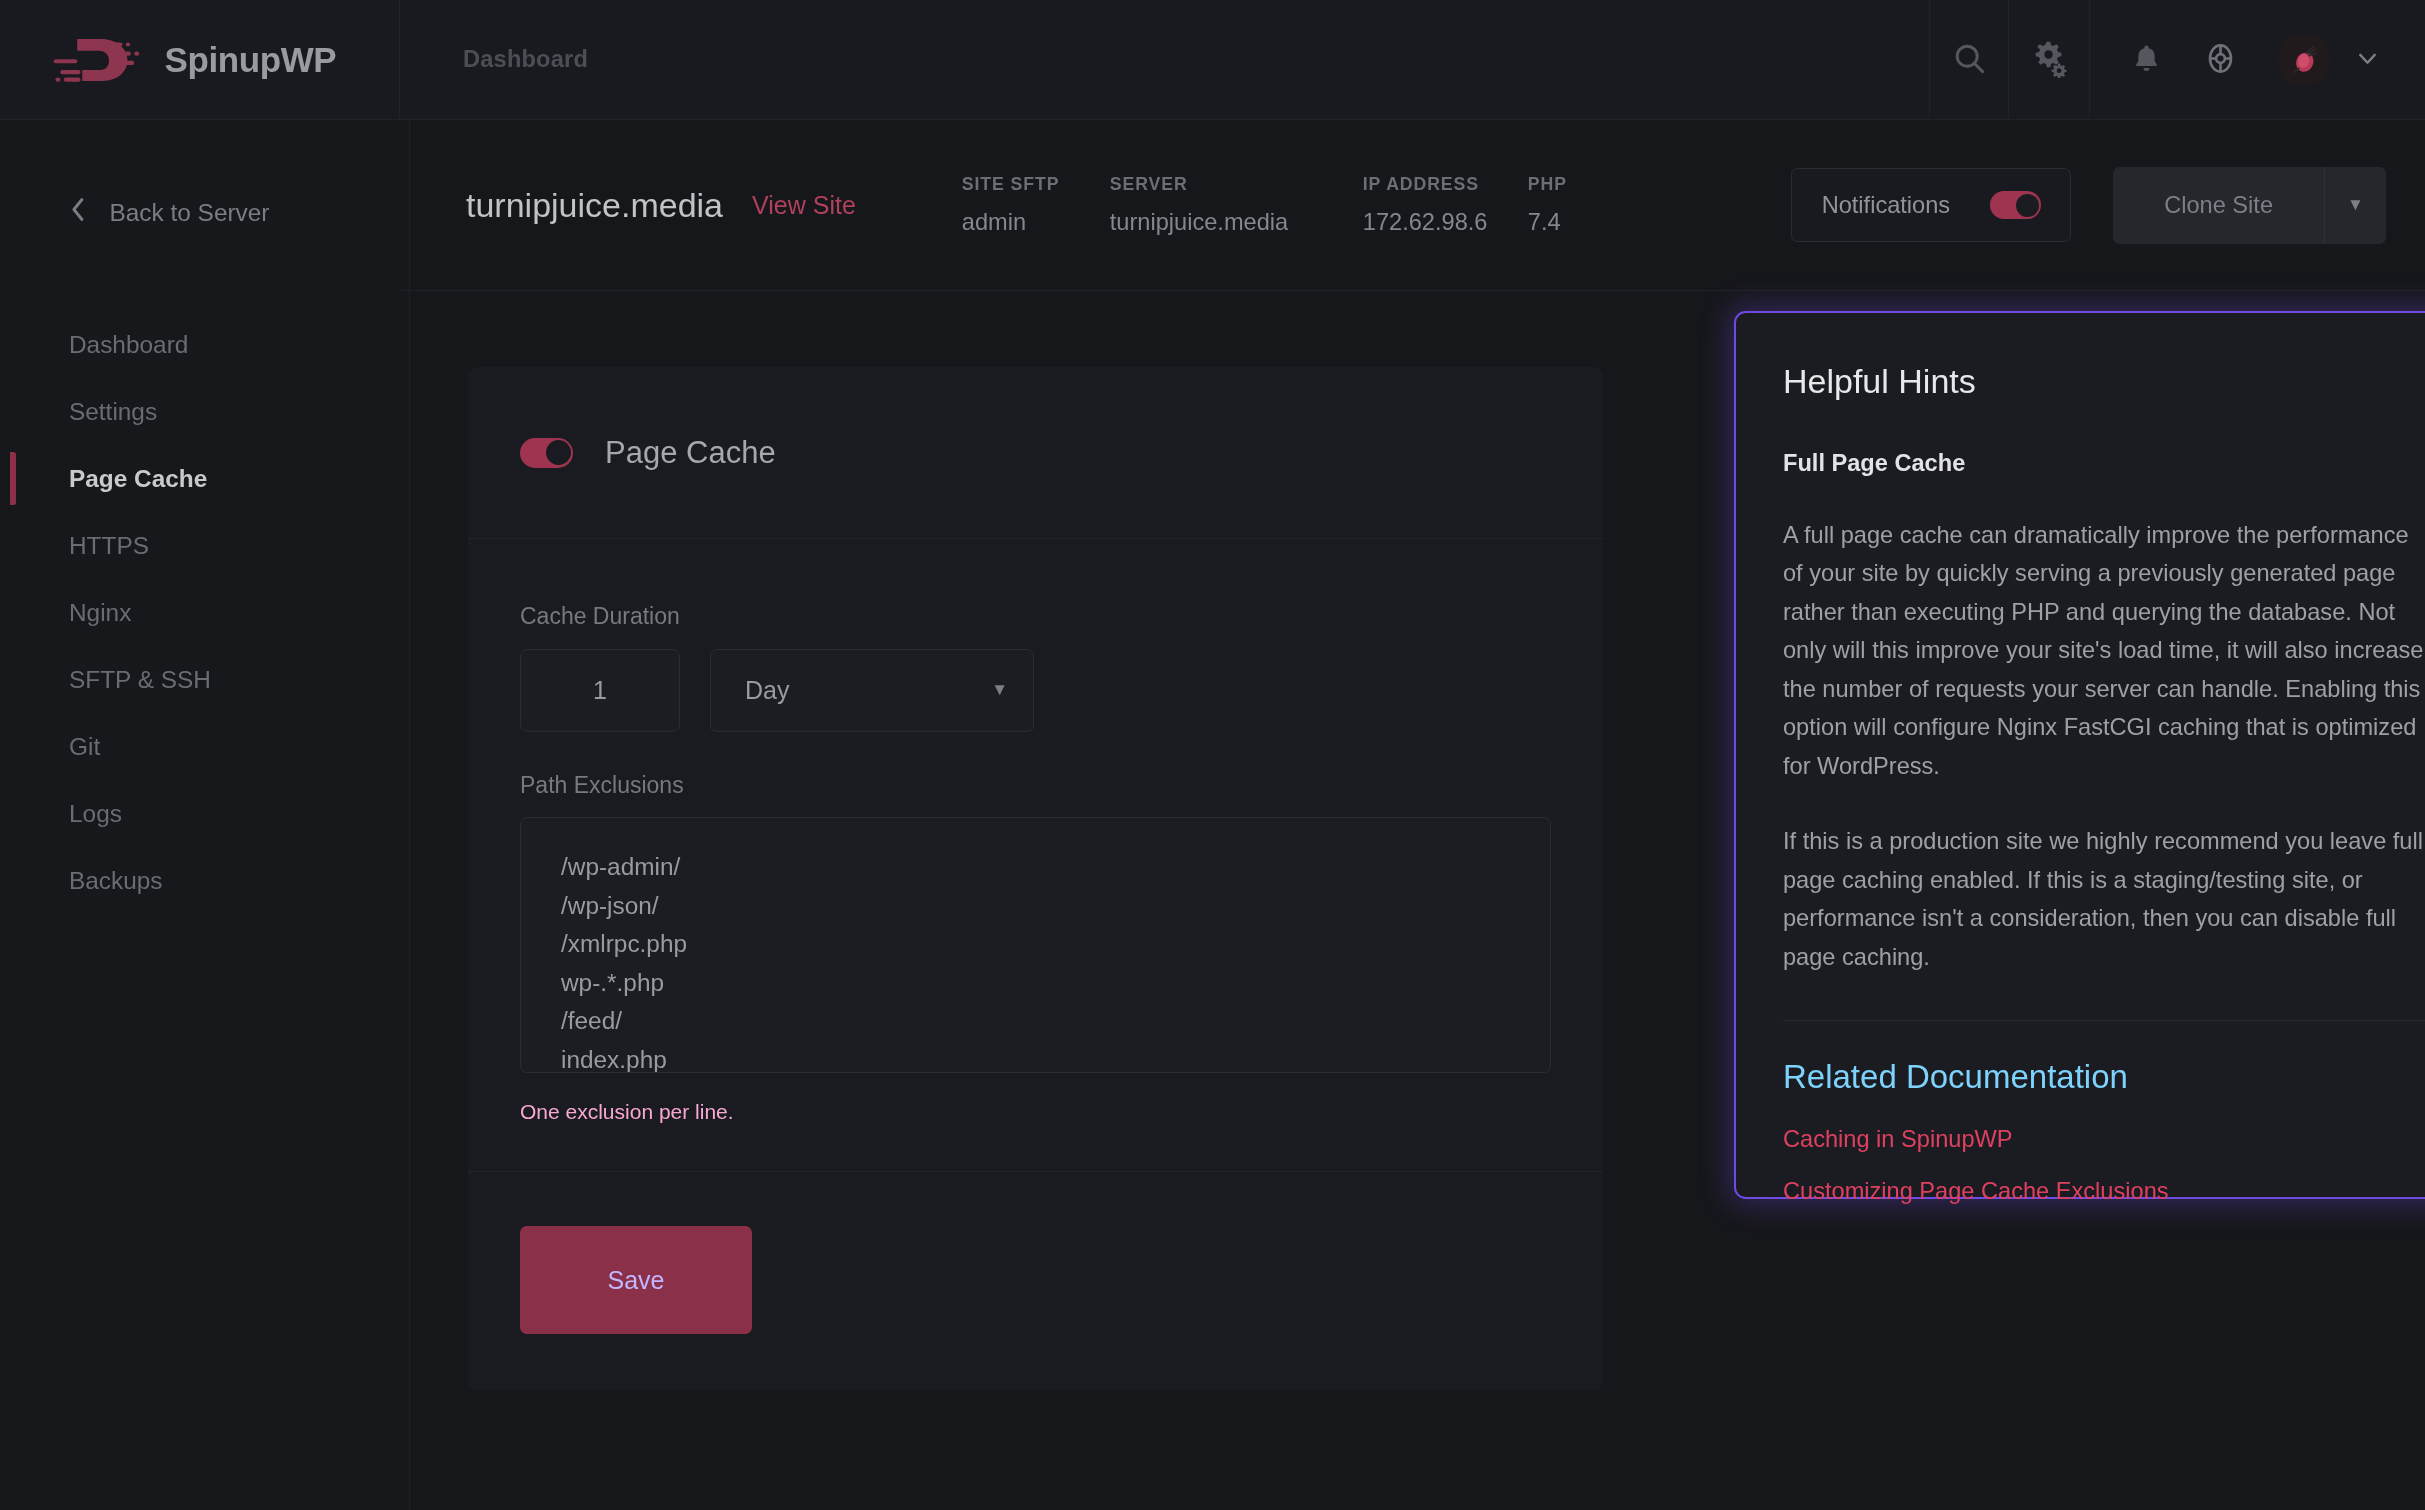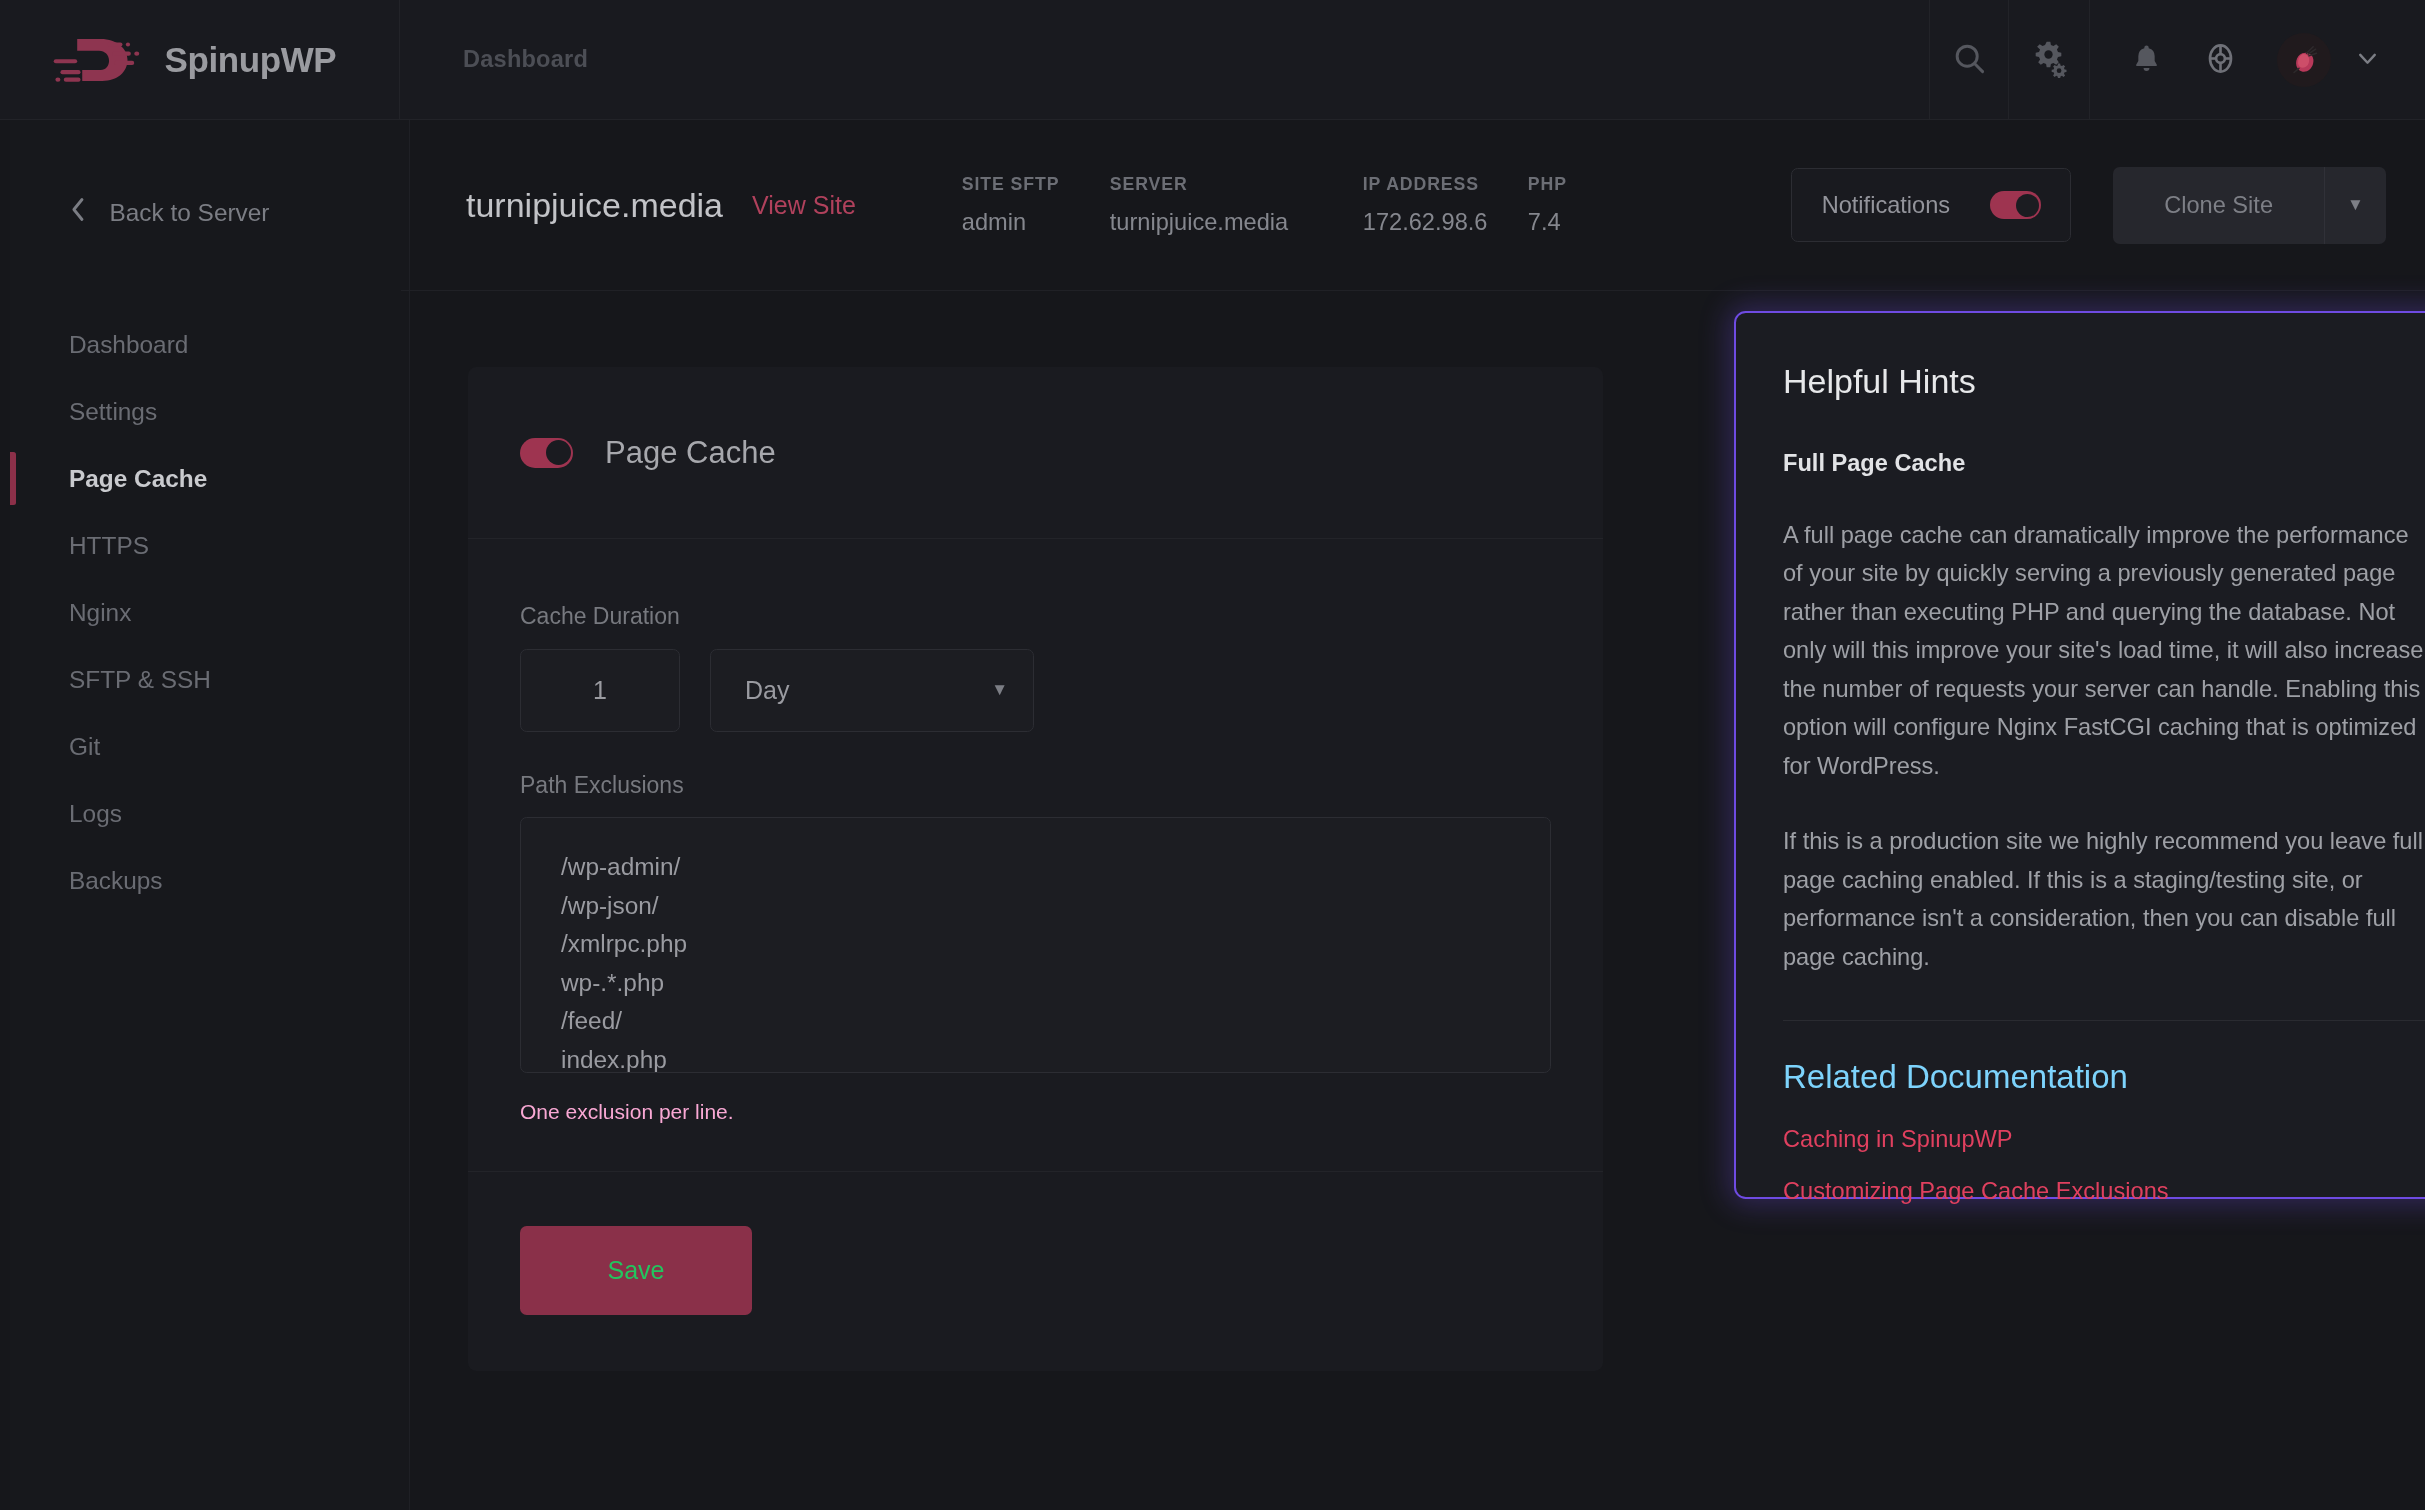--- a/index.html
+++ b/index.html
@@ -148,23 +148,23 @@
     height: 256px; border: 0.8px solid #2c2d33; border-radius: 6.7px;
     background: #1c1d22; padding: 30px 34px 0 40px;
     font-size: 24.4px; color: #9a9ba1; line-height: 1.58;
     overflow: hidden; white-space: pre;
   }
   .hint-text { font-size: 21px; color: #f9a8d4; margin-top: 27px; }
   .card-foot {
     margin-top: 47px; border-top: 0.8px solid #232429; padding: 54px 52px 56px 52px;
   }
   .save-btn {
-    width: 232px; height: 89px; border-radius: 6.7px; background: #8a3049;
+    width: 232px; height: 108px; border-radius: 6.7px; background: #8a3049;
     display: flex; align-items: center; justify-content: center;
-    color: #22c55e; font-size: 25px;
+    color: #c4b5fd; font-size: 25px;
   }
 
   
   .hints {
     position: absolute; left: 1333px; top: 20px; width: 741px; height: 888px;
     background: #1b1c22; border: 2.5px solid #6f4be3; border-radius: 11.8px;
     box-shadow: 0 0 29px 5.9px rgba(111,75,227,0.30);
     padding: 49px 47px 0 47px;
   }
   .hints-title { font-size: 34px; color: #e7e8ea; }

